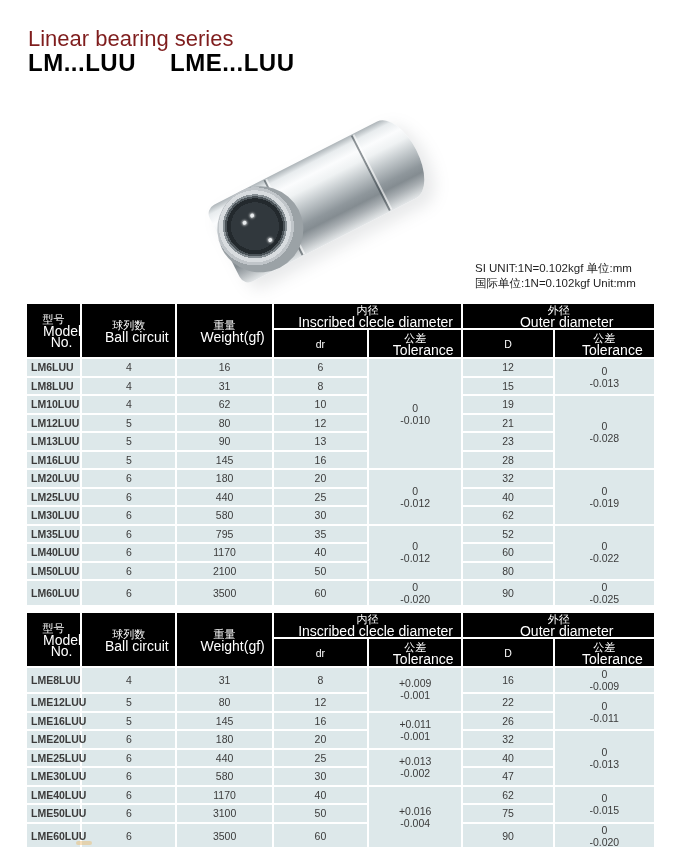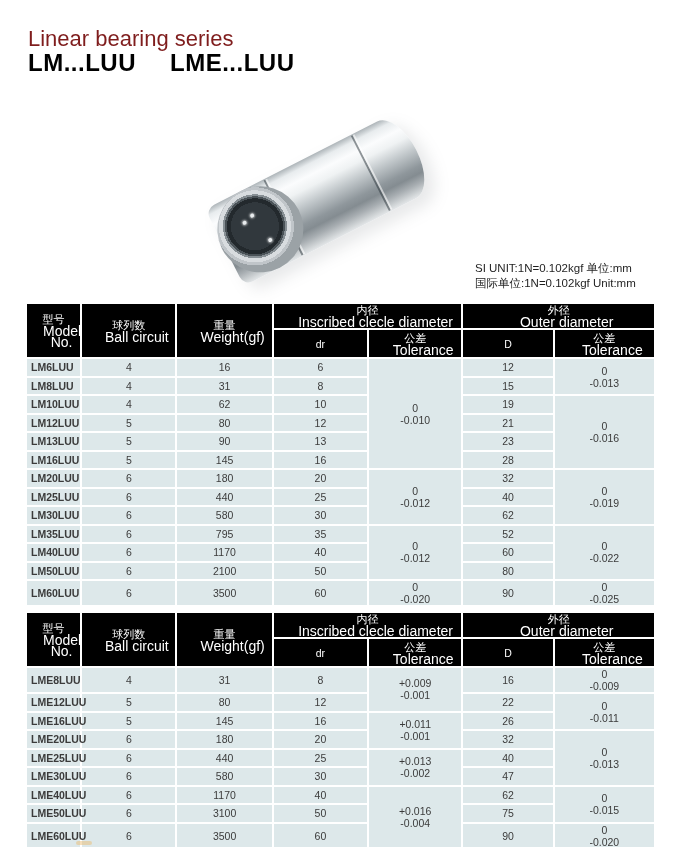--- a/index.html
+++ b/index.html
@@ -166,21 +166,21 @@
             <td>15</td>
           </tr>
           <tr>
       <td class="model">LM10LUU</td>
       <td>4</td>
       <td>62</td>
       <td>10</td>
             <td>19</td>
             <td class="tol" rowspan="4">
               <div>0</div>
-              <div>-0.016</div>
+              <div>-0.028</div>
             </td>
           </tr>
           <tr>
       <td class="model">LM12LUU</td>
       <td>5</td>
       <td>80</td>
       <td>12</td>
             <td>21</td>
           </tr>
           <tr>

